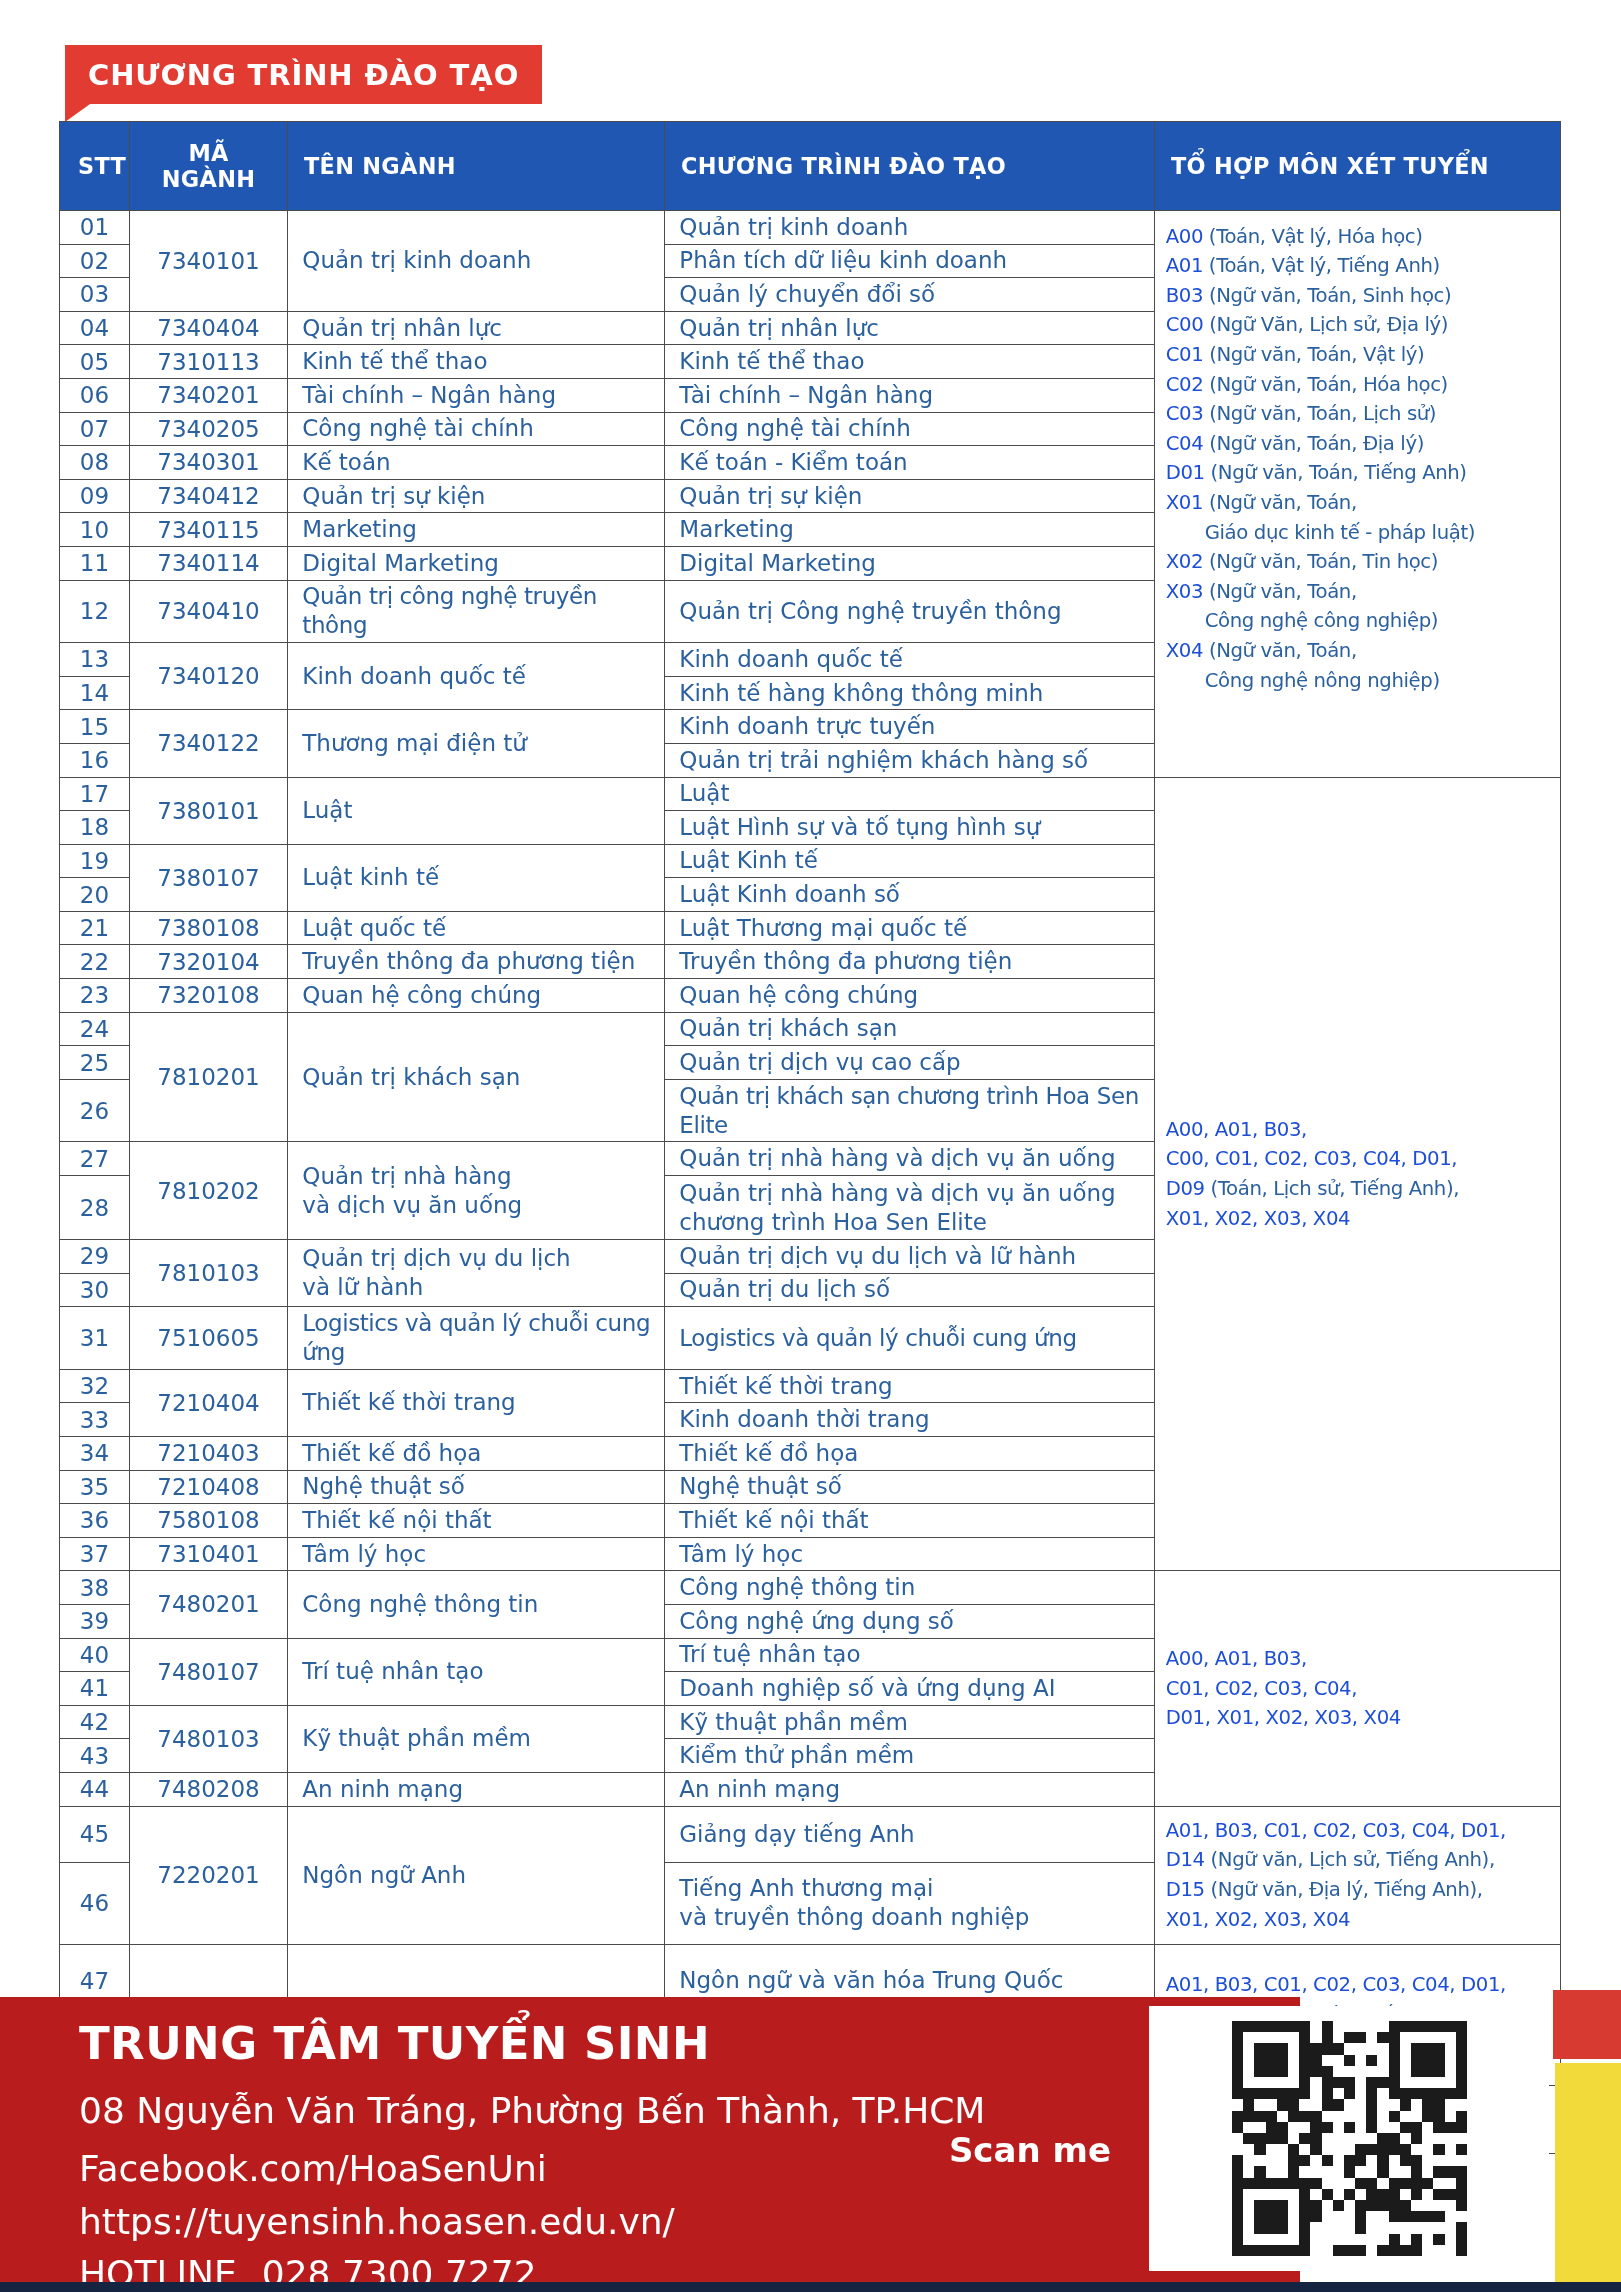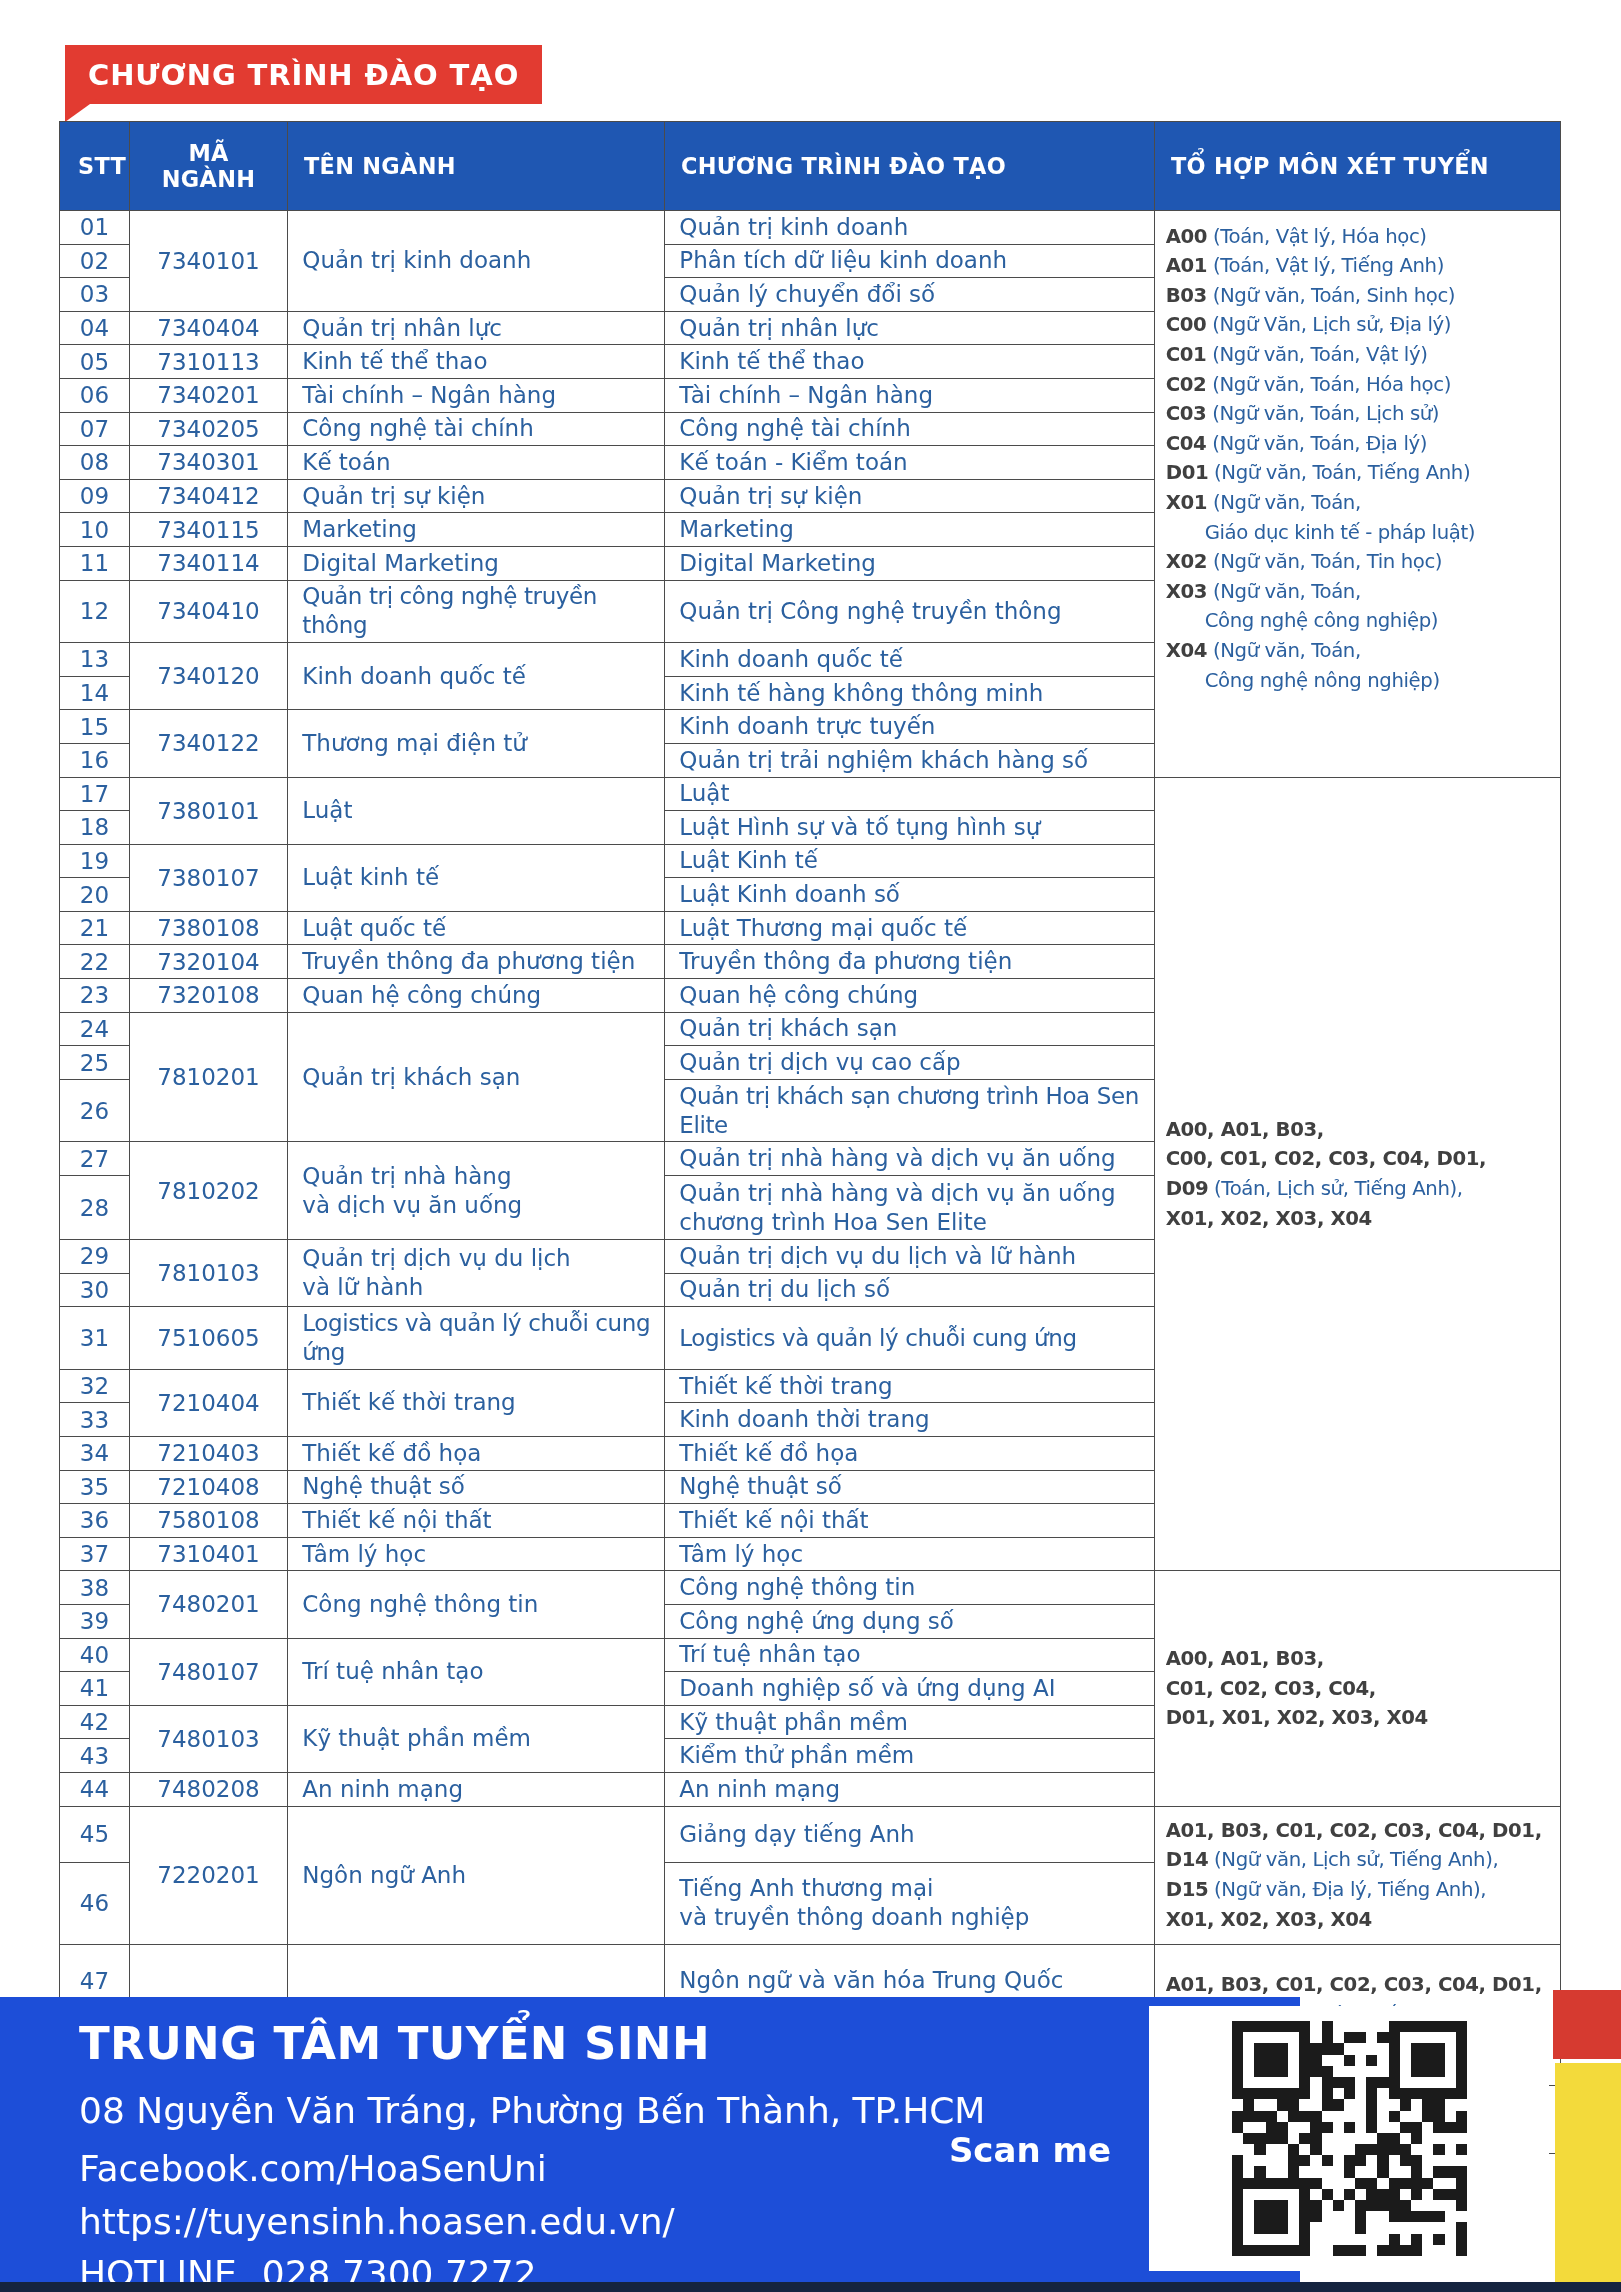--- a/index.html
+++ b/index.html
@@ -33,26 +33,26 @@
     color:#2b609f;font-size:23px;vertical-align:middle;
     overflow:hidden;
   }
   td.stt,td.code{text-align:center;padding:0;}
   td.name,td.prog{padding:1.8px 7.2px 1.8px 14.3px;white-space:pre-line;line-height:29px;}
   td.cond{font-size:19px;letter-spacing:-0.4px;}
   td.combo{padding:0 0 0 10.7px;}
   td.combo.top{vertical-align:top;padding-top:10.7px;}
   .combo-inner{overflow:hidden;}
   .cl{line-height:29.6px;white-space:nowrap;font-size:19.7px;letter-spacing:-0.4px;color:#2b609f;}
-  .cl b{color:#404040;font-weight:bold;}
+  .cl b{color:#1d4ed8;font-weight:normal;}
   .cl.ind{padding-left:39px;}
   
   .footer{
     position:absolute;left:0;top:1997px;width:1300px;height:285px;
-    background:#1d4ed8;color:#ffffff;
+    background:#b91c1c;color:#ffffff;
   }
   .f-title{position:absolute;left:79px;top:19.7px;font-size:45px;font-weight:bold;letter-spacing:0.4px;white-space:nowrap;}
   .f-line{position:absolute;left:79px;font-size:36px;white-space:nowrap;}
   .f-line.l1{top:93px;}
   .f-line.l2{top:151px;}
   .f-line.l3{top:204px;}
   .f-line.l4{top:236px;margin-top:20px;}
   .hot-num{margin-left:25px;}
   .scanme{position:absolute;left:627px;top:133px;width:484px;text-align:right;}
   .scan-title{font-size:34px;font-weight:bold;}

